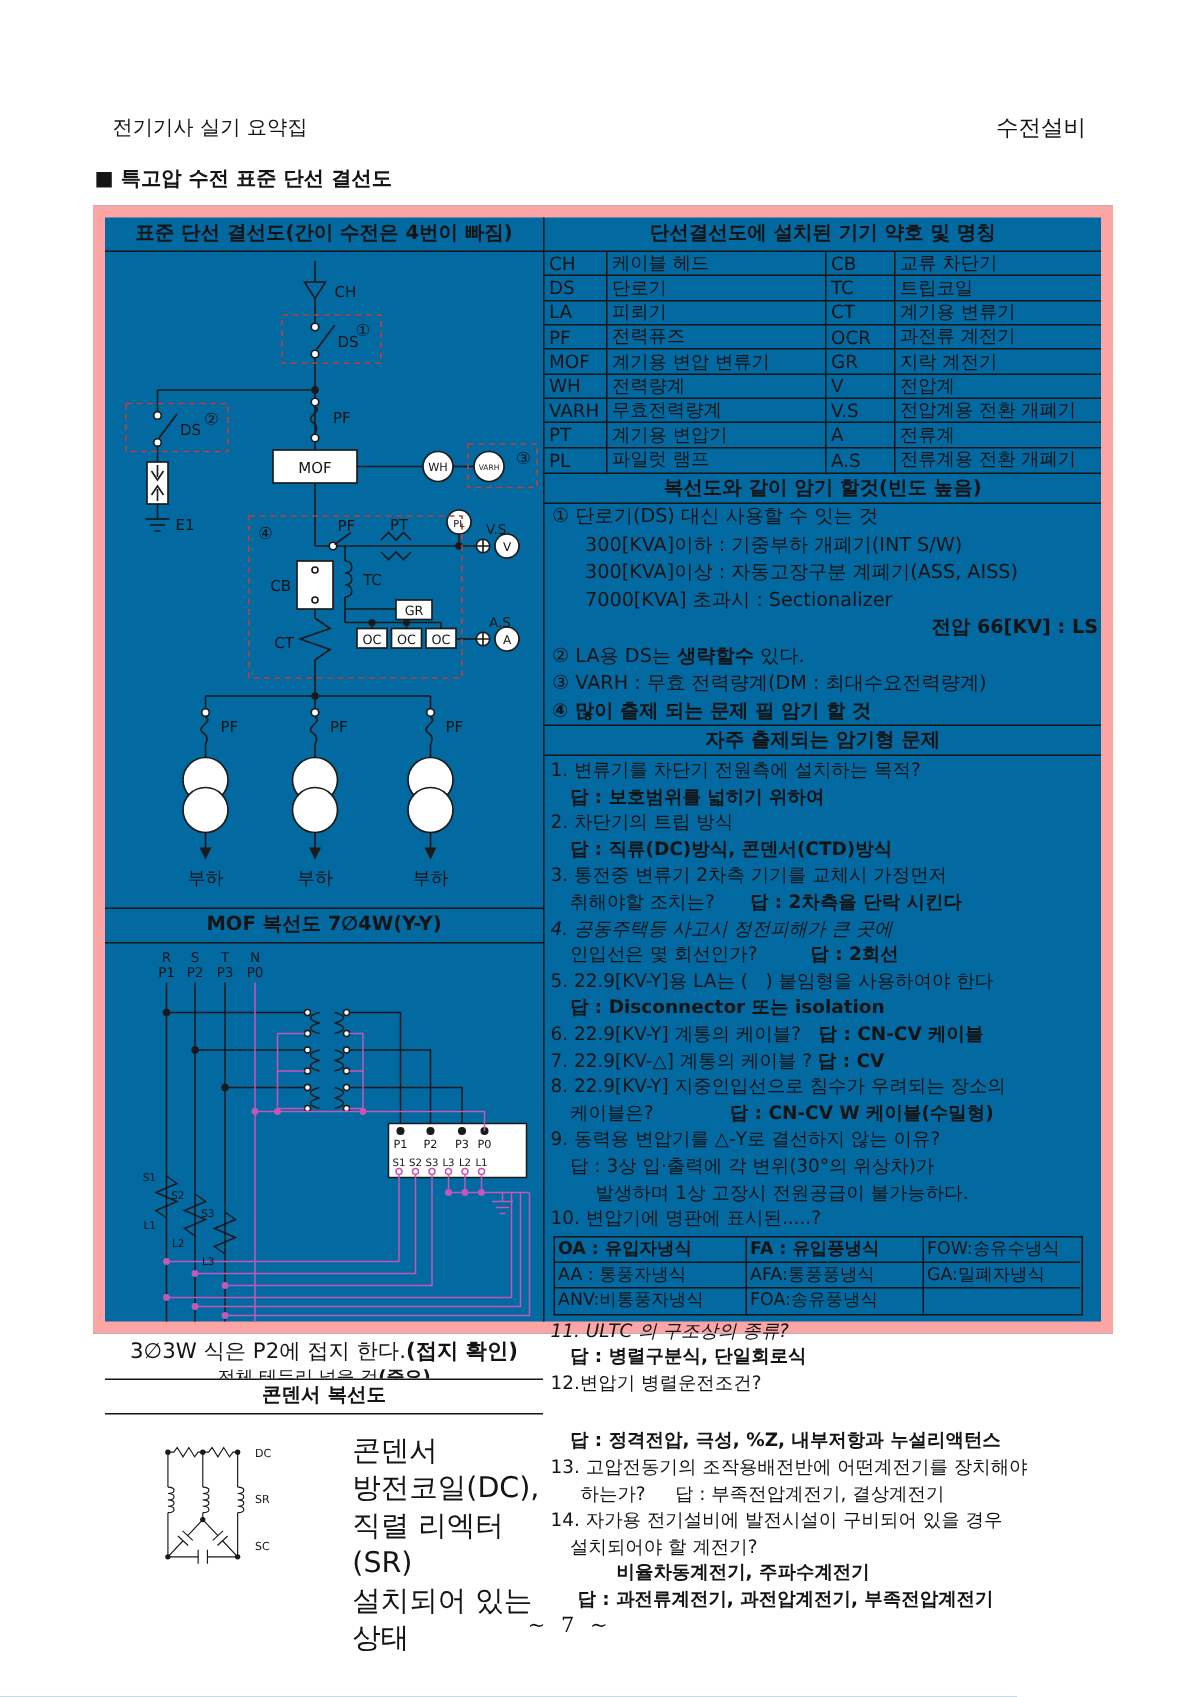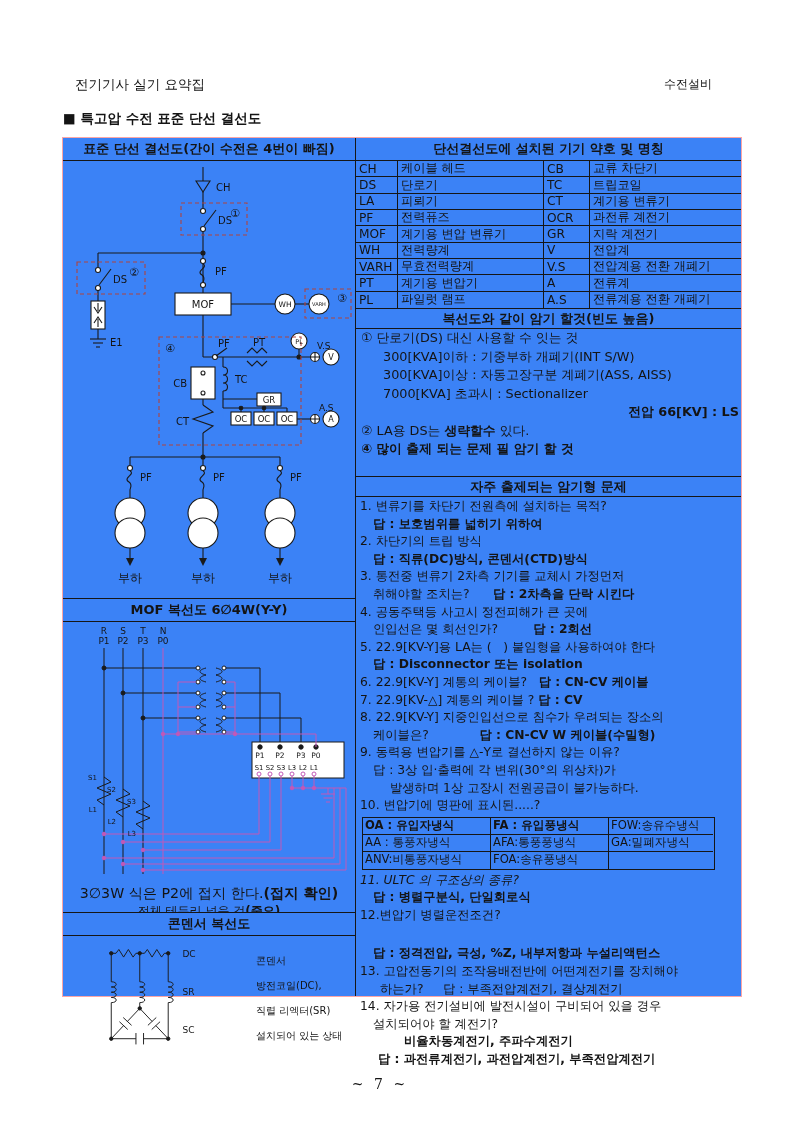--- a/index.html
+++ b/index.html
@@ -1,21 +1,21 @@
 <!DOCTYPE html>
 <html><head>
 <meta charset="utf-8">
 <style>
 *{margin:0;padding:0;box-sizing:border-box}
 html,body{background:#fff}
 body{width:800px;height:1131px;position:relative;font-family:"DejaVu Sans","Liberation Sans",sans-serif;color:#141414;overflow:hidden}
 .hdr-left{position:absolute;left:75px;top:76px;font-size:13.5px}
-.hdr-right{position:absolute;left:664px;top:76px;font-size:12px}
+.hdr-right{position:absolute;left:664px;top:76px;font-size:15px}
 .sec-title{position:absolute;left:63px;top:110px;font-size:13.5px;font-weight:bold}
-.main{position:absolute;left:62px;top:137px;width:680px;height:860px;border:1px solid #fca5a5;display:flex;background:#3b82f6}
+.main{position:absolute;left:62px;top:137px;width:680px;height:752px;border:8px solid #fca5a5;display:flex;background:#0369a1}
 .col{display:flex;flex-direction:column;height:100%}
 .col-l{width:293px;border-right:1px solid #161616}
 .col-r{flex:1}
 .col > *{border-bottom:1px solid #161616}
 .col > *:last-child{border-bottom:none}
 .cell-title{height:23px;min-height:23px;font-weight:bold;font-size:13px;text-align:center;line-height:22px;overflow:hidden;white-space:nowrap}
 .cell-title.sm{height:20px;min-height:20px;line-height:19px}
 .diag-cell{position:relative;overflow:hidden}
 .sld-cell{height:438px;min-height:438px}
 .mof-cell{height:291px;min-height:291px}
@@ -28,21 +28,21 @@
 .qa-body{flex:1;font-size:12.3px;line-height:17.6px;padding:1px 2px 0 4px}
 .tline{white-space:pre;overflow:hidden}
 .bd{font-weight:bold}
 .cool-table{display:grid;grid-template-columns:128px 118px 104px;border:1.5px solid #161616;margin:2px 0 2px 2px;width:353px}
 .cool-cell{height:17px;border-right:1px solid #161616;border-bottom:1px solid #161616;font-size:11.6px;padding-left:2px;display:flex;align-items:center;overflow:hidden;white-space:nowrap}
 .cool-cell:nth-child(3n){border-right:none}
 .cool-cell:nth-last-child(-n+3){border-bottom:none}
 .mof-notes{text-align:center}
 .mof-note1{font-size:14.2px}
 .mof-note2{font-size:12px}
-.cap-desc{margin-left:40px;padding-top:12px;font-size:10px;line-height:25px}
+.cap-desc{margin-left:40px;padding-top:12px;font-size:19px;line-height:25px}
 .footer{position:absolute;left:0;top:1076px;width:760px;text-align:center;font-size:14px;letter-spacing:3px;font-family:"DejaVu Serif","Liberation Serif",serif}
 svg text{font-family:"DejaVu Sans","Liberation Sans",sans-serif;fill:#141414}
 </style>
 </head>
 <body>
 
 <div class="hdr-left">전기기사 실기 요약집</div>
 <div class="hdr-right">수전설비</div>
 <div class="sec-title">■ 특고압 수전 표준 단선 결선도</div>
 
@@ -181,21 +181,21 @@
           <text x="77" y="320">PF</text>
           <text x="150" y="320">PF</text>
           <text x="227" y="320">PF</text>
           <text x="67" y="421" text-anchor="middle" font-size="12">부하</text>
           <text x="140" y="421" text-anchor="middle" font-size="12">부하</text>
           <text x="217" y="421" text-anchor="middle" font-size="12">부하</text>
         </g>
       </svg>
     </div>
 
-    <div class="cell-title">MOF 복선도 6∅4W(Y-Y)</div>
+    <div class="cell-title">MOF 복선도 7∅4W(Y-Y)</div>
 
     <div class="diag-cell mof-cell">
       <svg width="291" height="258" viewBox="0 0 291 258">
         <g stroke="#1a1a1a" stroke-width="1" fill="none">
           <line x1="41" y1="26" x2="41" y2="252"></line>
           <line x1="60" y1="26" x2="60" y2="252"></line>
           <line x1="80" y1="26" x2="80" y2="252"></line>
           <circle cx="41" cy="46" r="2" fill="#1a1a1a"></circle>
           <circle cx="60" cy="71" r="2" fill="#1a1a1a"></circle>
           <circle cx="80" cy="96" r="2" fill="#1a1a1a"></circle>
@@ -378,31 +378,32 @@
         <div class="ac lastcol">전류계용 전환 개폐기</div>
       </div>
     <div class="cell-title sm">복선도와 같이 암기 할것(빈도 높음)</div>
     <div class="memo-body">
         <div class="tline" style="padding-left: 0px;"><span>① 단로기(DS) 대신 사용할 수 잇는 것</span></div>
         <div class="tline" style="padding-left: 22px;"><span>300[KVA]이하 : 기중부하 개폐기(INT S/W)</span></div>
         <div class="tline" style="padding-left: 22px;"><span>300[KVA]이상 : 자동고장구분 계폐기(ASS, AISS)</span></div>
         <div class="tline" style="padding-left: 22px;"><span>7000[KVA] 초과시 : Sectionalizer</span></div>
         <div class="tline" style="padding-left: 22px; text-align: right;"><span class="bd">전압 66[KV] : LS</span></div>
         <div class="tline" style="padding-left: 0px;"><span>② LA용 DS는 </span><span class="bd">생략할수</span><span> 있다.</span></div>
+        <div class="tline" style="padding-left: 0px;"><span>③ VARH : 무효 전력량계(DM : 최대수요전력량계)</span></div>
         <div class="tline" style="padding-left: 0px;"><span class="bd">④ 많이 출제 되는 문제 필 암기 할 것</span></div>
       </div>
     <div class="cell-title sm">자주 출제되는 암기형 문제</div>
     <div class="qa-body">
         <div class="tline" style="padding-left: 0px;"><span>1. 변류기를 차단기 전원측에 설치하는 목적?</span></div>
         <div class="tline" style="padding-left: 13px;"><span class="bd">답 : 보호범위를 넓히기 위하여</span></div>
         <div class="tline" style="padding-left: 0px;"><span>2. 차단기의 트립 방식</span></div>
         <div class="tline" style="padding-left: 13px;"><span class="bd">답 : 직류(DC)방식, 콘덴서(CTD)방식</span></div>
         <div class="tline" style="padding-left: 0px;"><span>3. 통전중 변류기 2차측 기기를 교체시 가정먼저</span></div>
         <div class="tline" style="padding-left: 13px;"><span>취해야할 조치는?      </span><span class="bd">답 : 2차측을 단락 시킨다</span></div>
-        <div class="tline" style="padding-left: 0px;"><span>4. 공동주택등 사고시 정전피해가 큰 곳에</span></div>
+        <div class="tline" style="padding-left: 0px; font-style: italic;"><span>4. 공동주택등 사고시 정전피해가 큰 곳에</span></div>
         <div class="tline" style="padding-left: 13px;"><span>인입선은 몇 회선인가?         </span><span class="bd">답 : 2회선</span></div>
         <div class="tline" style="padding-left: 0px;"><span>5. 22.9[KV-Y]용 LA는 (   ) 붙임형을 사용하여야 한다</span></div>
         <div class="tline" style="padding-left: 13px;"><span class="bd">답 : Disconnector 또는 isolation</span></div>
         <div class="tline" style="padding-left: 0px;"><span>6. 22.9[KV-Y] 계통의 케이블?   </span><span class="bd">답 : CN-CV 케이블</span></div>
         <div class="tline" style="padding-left: 0px;"><span>7. 22.9[KV-△] 계통의 케이블 ? </span><span class="bd">답 : CV</span></div>
         <div class="tline" style="padding-left: 0px;"><span>8. 22.9[KV-Y] 지중인입선으로 침수가 우려되는 장소의</span></div>
         <div class="tline" style="padding-left: 13px;"><span>케이블은?             </span><span class="bd">답 : CN-CV W 케이블(수밀형)</span></div>
         <div class="tline" style="padding-left: 0px;"><span>9. 동력용 변압기를 △-Y로 결선하지 않는 이유?</span></div>
         <div class="tline" style="padding-left: 13px;"><span>답 : 3상 입·출력에 각 변위(30°의 위상차)가</span></div>
         <div class="tline" style="padding-left: 30px;"><span>발생하며 1상 고장시 전원공급이 불가능하다.</span></div>

